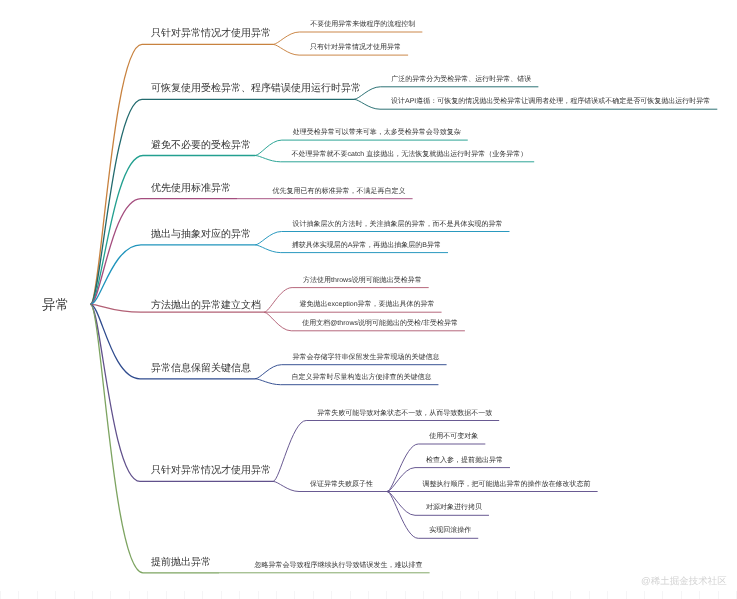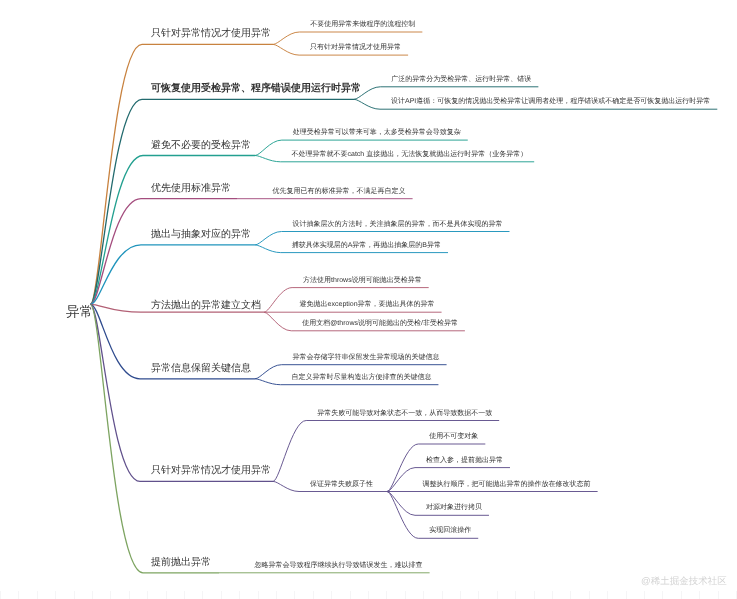--- a/index.html
+++ b/index.html
@@ -74,24 +74,24 @@
       <path d="M414.99399999999997,467.6 L509.99399999999997,467.6" fill="none" stroke="#61518c" stroke-width="0.95" stroke-linecap="butt"></path>
       <path d="M387.0241,491.5 L597.6241,491.5" fill="none" stroke="#61518c" stroke-width="0.95" stroke-linecap="butt"></path>
       <path d="M387.0241,491.5 C392.75503899999995,491.5 402.7632154,515.3 414.9799,515.3" fill="none" stroke="#61518c" stroke-width="0.95" stroke-linecap="butt"></path>
       <path d="M414.9799,515.3 L488.9799,515.3" fill="none" stroke="#61518c" stroke-width="0.95" stroke-linecap="butt"></path>
       <path d="M387.0241,491.5 C393.419854,491.5 404.58902439999997,538.3 418.2229,538.3" fill="none" stroke="#61518c" stroke-width="0.95" stroke-linecap="butt"></path>
       <path d="M418.2229,538.3 L478.2229,538.3" fill="none" stroke="#61518c" stroke-width="0.95" stroke-linecap="butt"></path>
       <path d="M90.5,304.3 C101.1575,304.3 112.8125,572.8 143,572.8" fill="none" stroke="#7da461" stroke-width="1.3" stroke-linecap="butt"></path>
       <path d="M143,572.8 L219,572.8" fill="none" stroke="#7da461" stroke-width="1.3" stroke-linecap="butt"></path>
       <path d="M219,572.8 L429.6,572.8" fill="none" stroke="#7da461" stroke-width="0.95" stroke-linecap="butt"></path>
     </svg>
-  <div id="rootnode" class="nd root-label" style="left: 42px; top: 305px; margin-left: 24px;"><span>异常</span></div>
+  <div id="rootnode" class="nd root-label" style="left: 42px; top: 298px;"><span>异常</span></div>
   <div id="labels">
       <div class="nd l1" style="left: 151px; bottom: 559.6px;"><span>只针对异常情况才使用异常</span></div>
-      <div class="nd l1" style="left: 151px; bottom: 504.7px; font-weight: bold;"><span>可恢复使用受检异常、程序错误使用运行时异常</span></div>
+      <div class="nd l1" style="left: 151px; bottom: 504.7px;"><span>可恢复使用受检异常、程序错误使用运行时异常</span></div>
       <div class="nd l1" style="left: 151px; bottom: 448.5px; text-align: center;"><span>避免不必要的受检异常</span></div>
       <div class="nd l1" style="left: 151px; bottom: 405.3px; text-align: right;"><span>优先使用标准异常</span></div>
       <div class="nd l1" style="left: 151px; bottom: 359.1px;"><span>抛出与抽象对应的异常</span></div>
       <div class="nd l1" style="left: 151px; bottom: 288px;"><span>方法抛出的异常建立文档</span></div>
       <div class="nd l1" style="left: 151px; bottom: 225.2px;"><span>异常信息保留关键信息</span></div>
       <div class="nd l1" style="left: 151px; bottom: 122.6px;"><span>只针对异常情况才使用异常</span></div>
       <div class="nd l1" style="left: 151px; bottom: 31.2px;"><span>提前抛出异常</span></div>
       <div class="nd l2" style="left: 310.348px; bottom: 571px;"><span>不要使用异常来做程序的流程控制</span></div>
       <div class="nd l2" style="left: 310.109px; bottom: 547.9px;"><span>只有针对异常情况才使用异常</span></div>
       <div class="nd l2" style="left: 391.363px; bottom: 516.2px;"><span>广泛的异常分为受检异常、运行时异常、错误</span></div>

